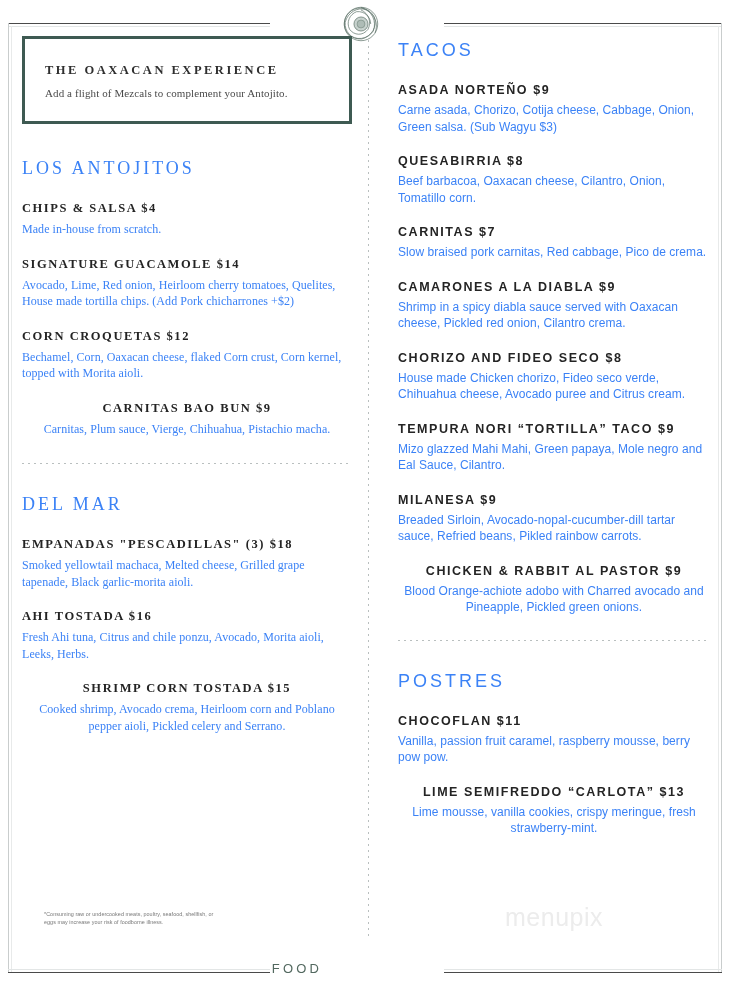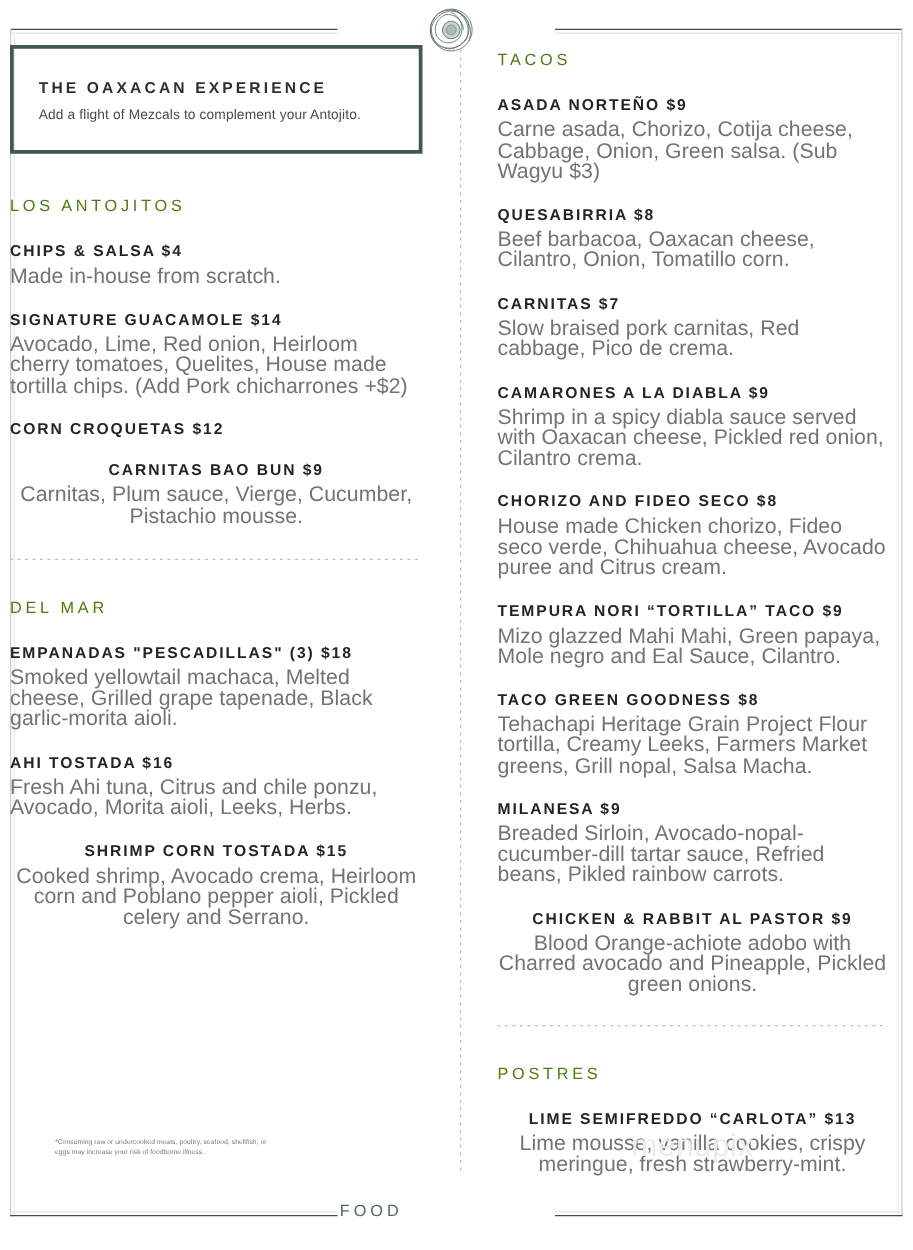--- a/index.html
+++ b/index.html
@@ -103,22 +103,23 @@
     text-align: center;
     font-size: 13px;
     letter-spacing: 3.2px;
     color: #52685f;
     font-weight: 400;
   }
 
   
   .col-left {
     position: absolute;
-    left: 8px; top: 36px;
+    left: 22px; top: 36px;
     width: 330px;
+    font-family: Liberation Serif, serif;
   }
   .col-right {
     position: absolute;
     left: 398px; top: 40px;
     width: 312px;
   }
 
   
   .col-divider {
     position: absolute;
@@ -143,42 +144,42 @@
     margin-bottom: 9px;
   }
   .feature-sub {
     font-size: 11px;
     color: #4a4a4a;
     letter-spacing: 0.1px;
   }
 
   
   .section-head {
-    font-size: 13px;
+    font-size: 18px;
     letter-spacing: 3px;
-    color: #4d7c0f;
+    color: #3b82f6;
     font-weight: 400;
     margin-bottom: 22px;
   }
 
   
   .item { margin-bottom: 19px; }
   .item:last-child { margin-bottom: 0; text-align: center; }
   .item-name {
     font-size: 12.5px;
     letter-spacing: 1.55px;
     font-weight: 700;
     color: #242424;
     margin-bottom: 5px;
     white-space: nowrap;
   }
   .item-desc {
-    font-size: 17px;
+    font-size: 12px;
     line-height: 16.5px;
-    color: #737373;
+    color: #3b82f6;
     letter-spacing: 0.05px;
   }
 
   
   .dot-divider {
     height: 1px;
     background-image: linear-gradient(to right, #b9bfbf 0 2px, transparent 2px 6px);
     background-size: 6px 1px;
     background-repeat: repeat-x;
     margin: 26px 0 30px 0;
@@ -261,24 +262,25 @@
     <div class="item">
       <div class="item-name">CHIPS &amp; SALSA $4</div>
       <div class="item-desc">Made in-house from scratch.</div>
     </div>
     <div class="item">
       <div class="item-name">SIGNATURE GUACAMOLE $14</div>
       <div class="item-desc">Avocado, Lime, Red onion, Heirloom cherry tomatoes, Quelites, House made tortilla chips. (Add Pork chicharrones +$2)</div>
     </div>
     <div class="item">
       <div class="item-name">CORN CROQUETAS $12</div>
+      <div class="item-desc">Bechamel, Corn, Oaxacan cheese, flaked Corn crust, Corn kernel, topped with Morita aioli.</div>
     </div>
     <div class="item">
       <div class="item-name">CARNITAS BAO BUN $9</div>
-      <div class="item-desc">Carnitas, Plum sauce, Vierge, Cucumber, Pistachio mousse.</div>
+      <div class="item-desc">Carnitas, Plum sauce, Vierge, Chihuahua, Pistachio macha.</div>
     </div>
   </div>
 
   <div class="dot-divider"></div>
 
   <div class="section-block">
     <div class="section-head">DEL MAR</div>
 
     <div class="item">
       <div class="item-name">EMPANADAS "PESCADILLAS" (3) $18</div>
@@ -319,39 +321,39 @@
     </div>
     <div class="item">
       <div class="item-name">CHORIZO AND FIDEO SECO $8</div>
       <div class="item-desc">House made Chicken chorizo, Fideo seco verde, Chihuahua cheese, Avocado puree and Citrus cream.</div>
     </div>
     <div class="item">
       <div class="item-name">TEMPURA NORI “TORTILLA” TACO $9</div>
       <div class="item-desc">Mizo glazzed Mahi Mahi, Green papaya, Mole negro and Eal Sauce, Cilantro.</div>
     </div>
     <div class="item">
-      <div class="item-name">TACO GREEN GOODNESS $8</div>
-      <div class="item-desc">Tehachapi Heritage Grain Project Flour tortilla, Creamy Leeks, Farmers Market greens, Grill nopal, Salsa Macha.</div>
-    </div>
-    <div class="item">
       <div class="item-name">MILANESA $9</div>
       <div class="item-desc">Breaded Sirloin, Avocado-nopal-cucumber-dill tartar sauce, Refried beans, Pikled rainbow carrots.</div>
     </div>
     <div class="item">
       <div class="item-name">CHICKEN &amp; RABBIT AL PASTOR $9</div>
       <div class="item-desc">Blood Orange-achiote adobo with Charred avocado and Pineapple, Pickled green onions.</div>
     </div>
   </div>
 
   <div class="dot-divider right-side"></div>
 
   <div class="section-block">
     <div class="section-head">POSTRES</div>
 
     <div class="item">
+      <div class="item-name">CHOCOFLAN $11</div>
+      <div class="item-desc">Vanilla, passion fruit caramel, raspberry mousse, berry pow pow.</div>
+    </div>
+    <div class="item">
       <div class="item-name">LIME SEMIFREDDO “CARLOTA” $13</div>
       <div class="item-desc">Lime mousse, vanilla cookies, crispy meringue, fresh strawberry-mint.</div>
     </div>
   </div>
 
 </div>
 
 <div class="disclaimer">*Consuming raw or undercooked meats, poultry, seafood, shellfish, or eggs may increase your risk of foodborne illness.</div>
 
 <div class="watermark">menupix</div>

